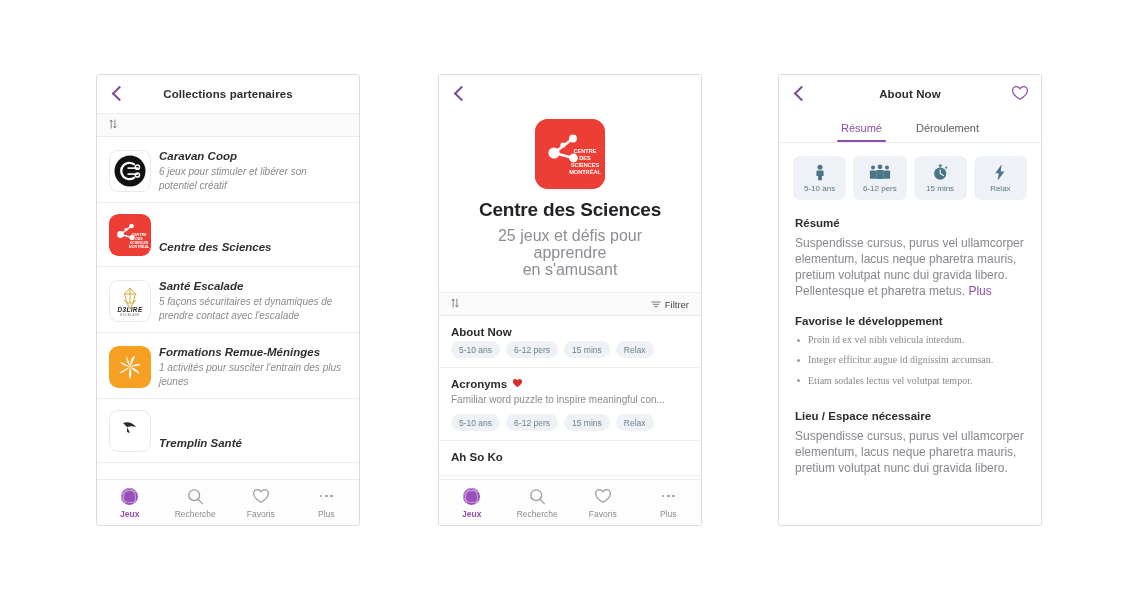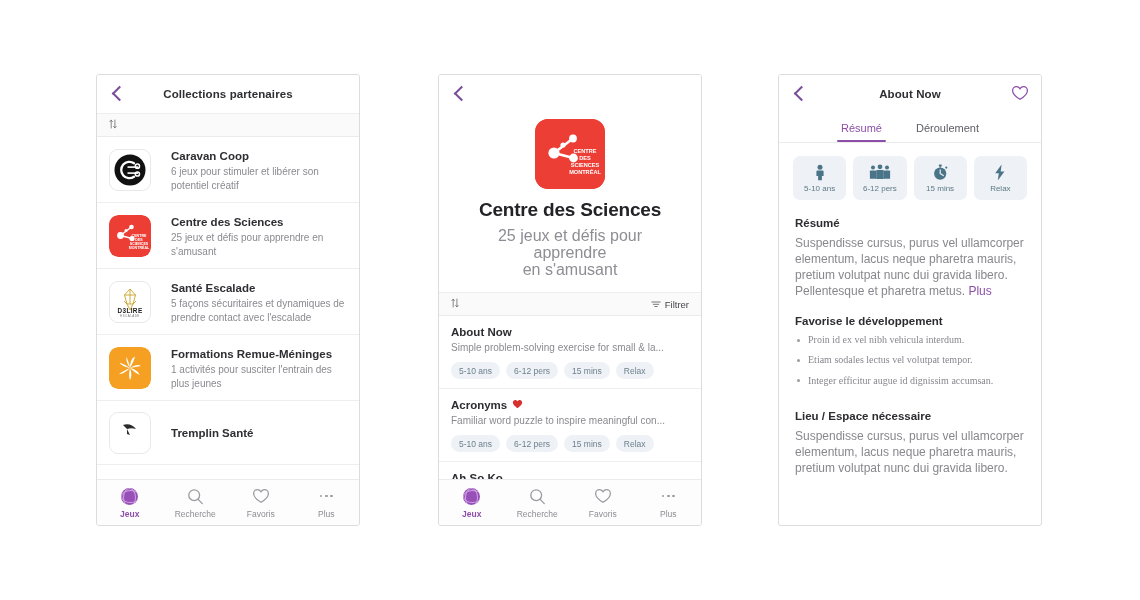--- a/index.html
+++ b/index.html
@@ -99,25 +99,26 @@
 
   
   .scroll-area {
     flex: 1 1 auto;
     overflow: hidden;
     position: relative;
     background: #fff;
   }
   .collection-row {
     display: flex;
-    gap: 20px;
+    gap: 8px;
     padding: 11px 12px 10px 12px;
     border-bottom: 1px solid #eeeef0;
-    align-items: center;
+    align-items: flex-end;
     cursor: pointer;
+    font-style: italic;
   }
   .logo-tile {
     flex: 0 0 42px;
     width: 42px; height: 42px;
     border-radius: 9px;
     background: #fff;
     border: 1px solid #e8e8ea;
     display: flex;
     align-items: center;
     justify-content: center;
@@ -386,21 +387,20 @@
             <g fill="#ffffff" font-family="Liberation Sans, sans-serif" font-size="3.6" font-weight="bold" text-anchor="middle">
               <text x="30" y="22">CENTRE</text>
               <text x="30" y="26">DES</text>
               <text x="30" y="30">SCIENCES</text>
               <text x="30" y="34">MONTRÉAL</text>
             </g>
           </svg>
         </div>
         <div class="row-text">
           <div class="row-title">Centre des Sciences</div>
-          <div class="row-sub">25 jeux et défis pour apprendre en s'amusant</div>
         </div>
       </div>
 
       <div class="collection-row">
         <div class="logo-tile">
           <svg width="40" height="40" viewBox="0 0 40 40">
             <rect x="0" y="0" width="40" height="40" rx="9" fill="#ffffff"></rect>
             <g stroke="#c9a227" stroke-width="0.9" fill="none">
               <path d="M20 7 L25.5 13 L23 22 L17 22 L14.5 13 Z"></path>
               <path d="M20 7 L20 22 M14.5 13 L25.5 13 M17 22 L20 28 L23 22"></path>
@@ -542,21 +542,20 @@
         <span class="filter-label">Filtrer</span>
       </div>
     </div>
 
     <div class="scroll-area">
 
       <div class="game-row">
         <div class="game-title">
           <span>About Now</span>
         </div>
-        <div class="game-desc">Simple problem-solving exercise for small &amp; la...</div>
         <div class="pill-row">
           <span class="pill">5-10 ans</span>
           <span class="pill">6-12 pers</span>
           <span class="pill">15 mins</span>
           <span class="pill">Relax</span>
         </div>
       </div>
 
       <div class="game-row">
         <div class="game-title">
@@ -692,22 +691,22 @@
       <div class="sec-head">Résumé</div>
       <div class="sec-para">
         <span>Suspendisse cursus, purus vel ullamcorper elementum, lacus neque pharetra mauris, pretium volutpat nunc dui gravida libero. Pellentesque et pharetra metus. </span><span class="plus-link">Plus</span>
       </div>
 
       <div class="spacer8"></div>
 
       <div class="sec-head">Favorise le développement</div>
       <ul class="sec-list">
         <li>Proin id ex vel nibh vehicula interdum.</li>
+        <li>Integer efficitur augue id dignissim accumsan.</li>
         <li>Etiam sodales lectus vel volutpat tempor.</li>
-        <li>Integer efficitur augue id dignissim accumsan.</li>
       </ul>
 
       <div class="spacer8"></div>
 
       <div class="sec-head">Lieu / Espace nécessaire</div>
       <div class="sec-para">Suspendisse cursus, purus vel ullamcorper elementum, lacus neque pharetra mauris, pretium volutpat nunc dui gravida libero.</div>
 
     </div>
   </div>
 

